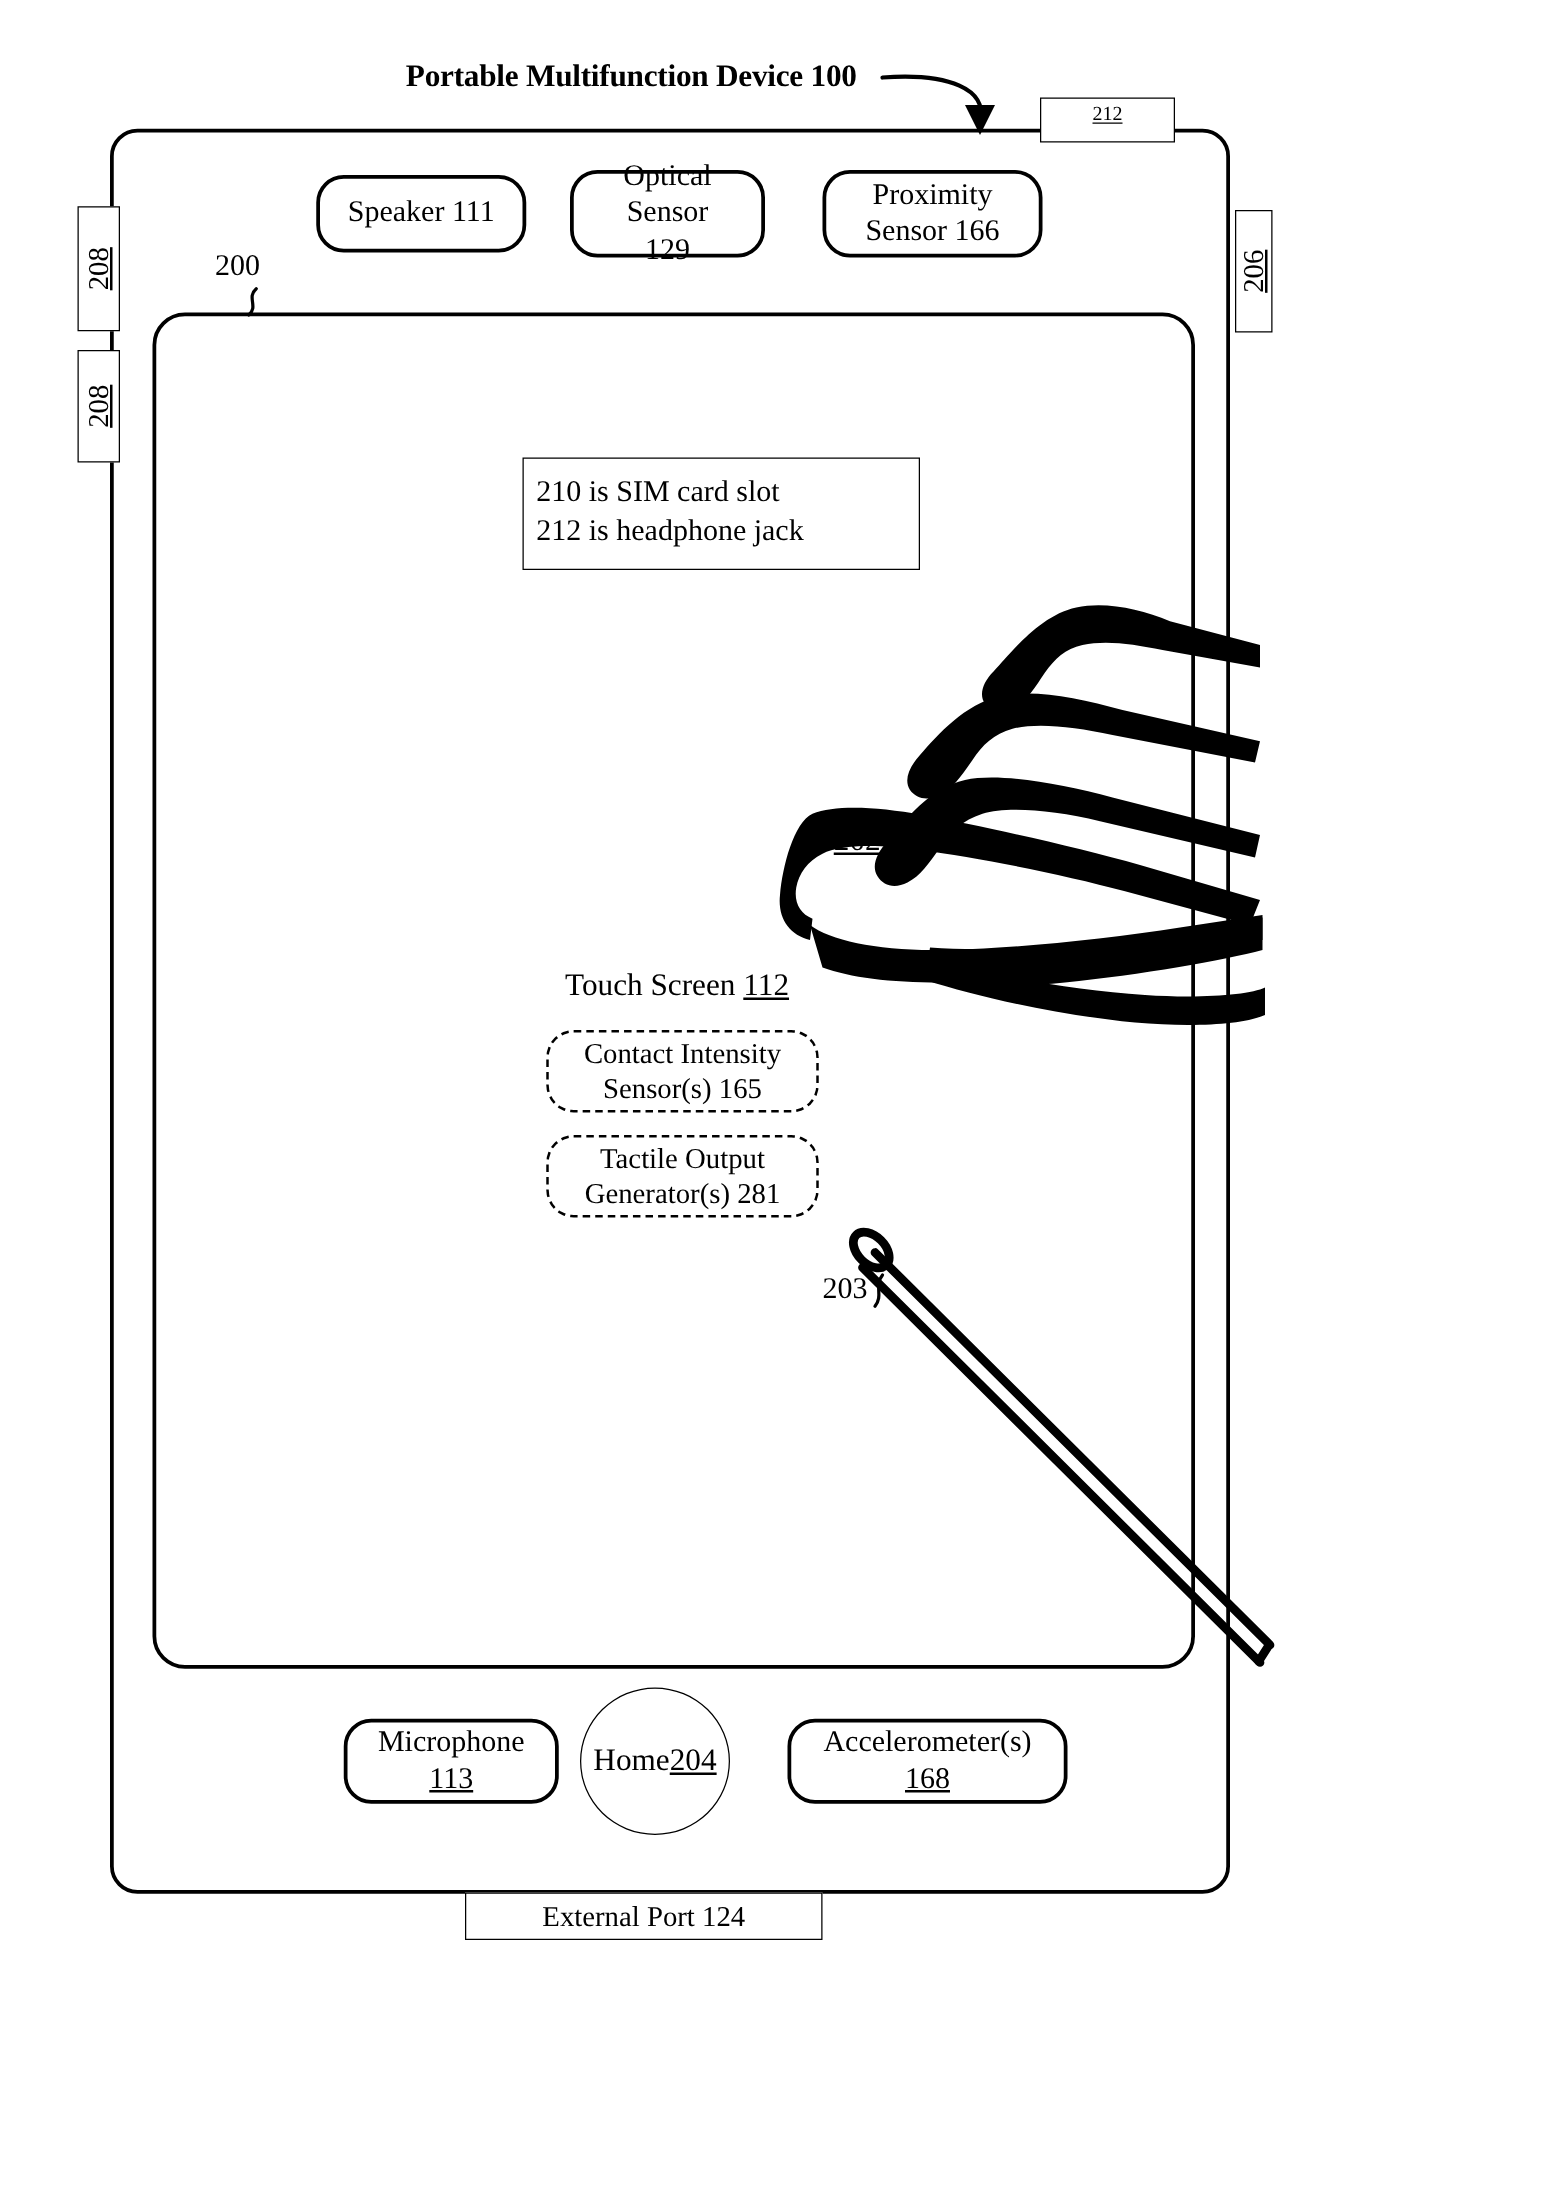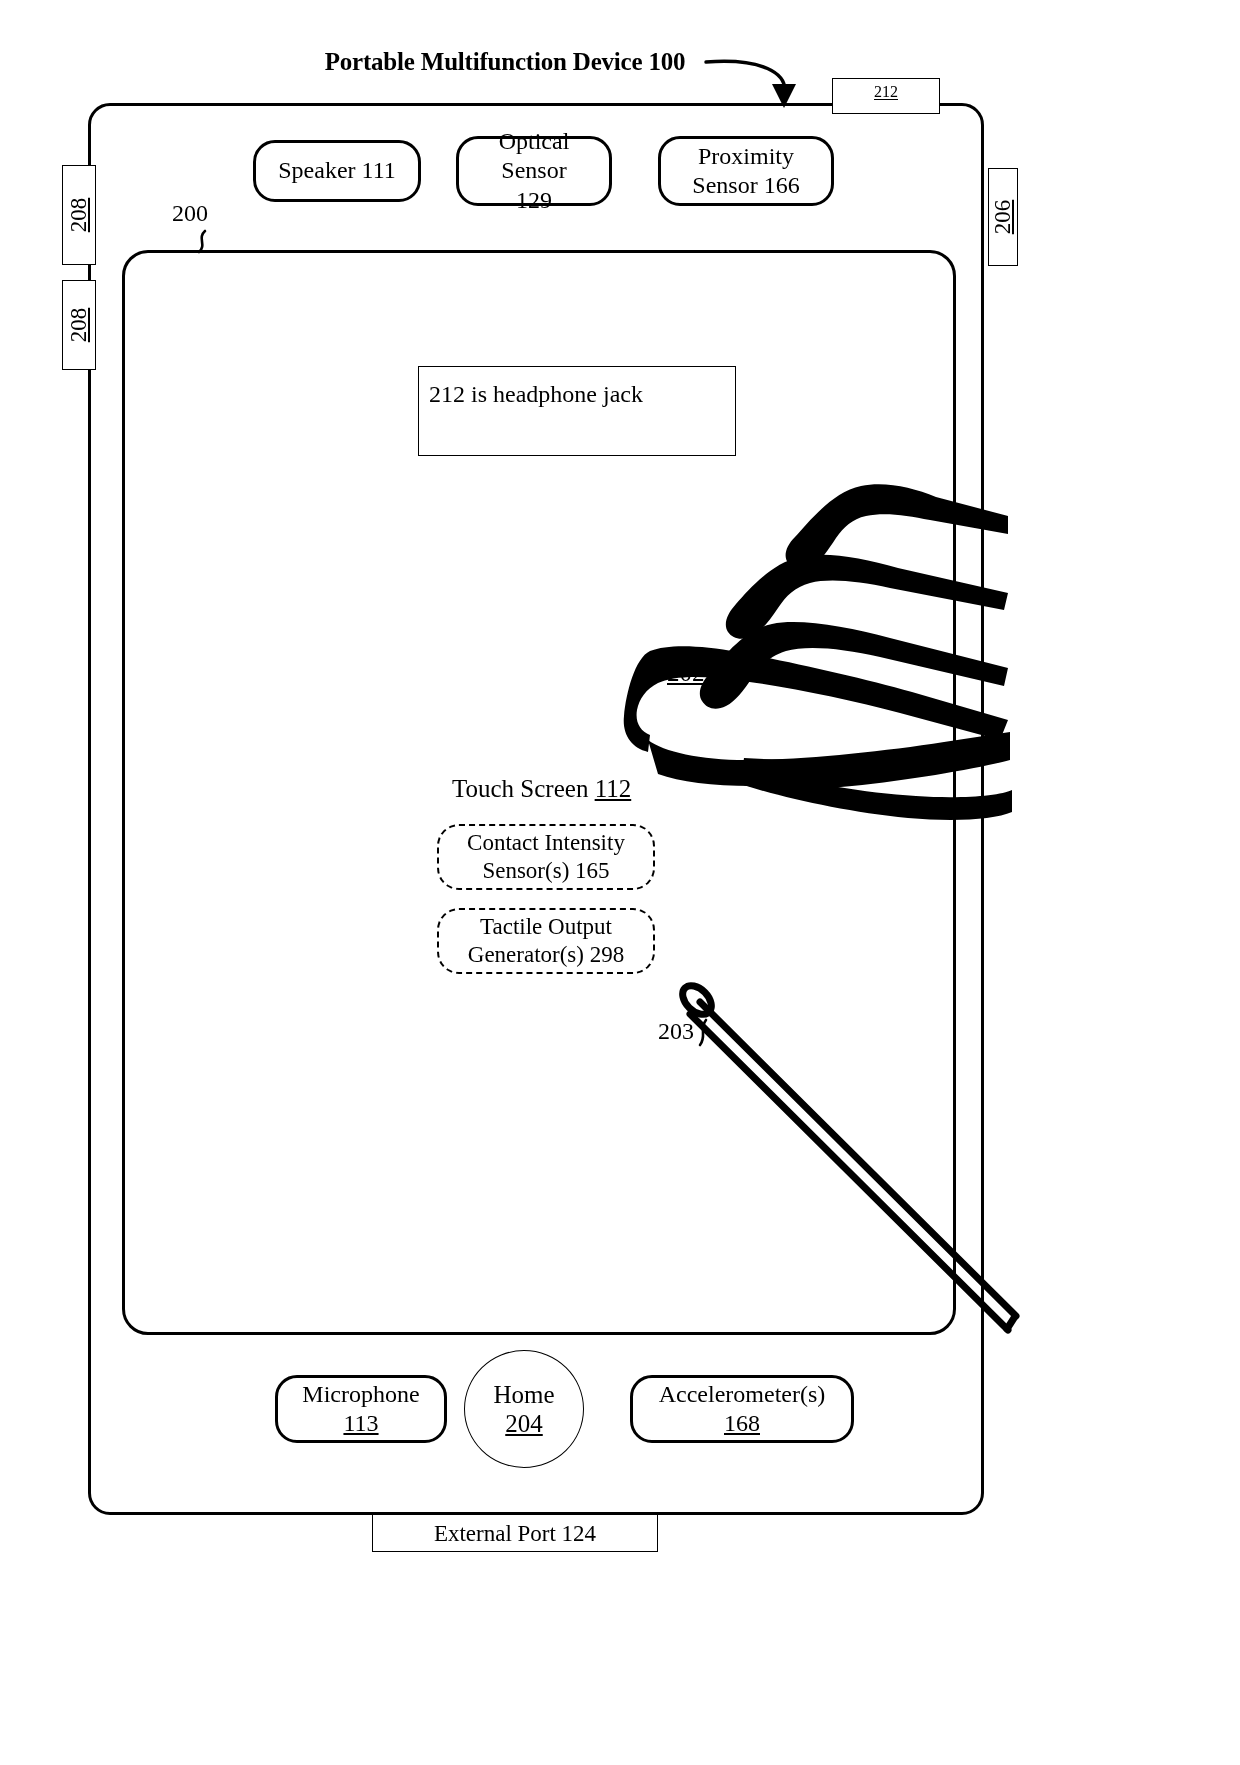--- a/index.html
+++ b/index.html
@@ -126,21 +126,21 @@
 
   
   #home-button {
     position: absolute;
     left: 464px; top: 1350px;
     width: 120px; height: 118px;
     border: 1.6px solid #000;
     border-radius: 50%;
     background: #fff;
     display: flex;
-    flex-direction: column;
+    flex-direction: row;
     align-items: center;
     justify-content: center;
     font-size: 25px;
     line-height: 1.18;
   }
 
   
   .dashed-box {
     position: absolute;
     border: 2.6px dashed #000;
@@ -239,38 +239,39 @@
   </div>
 
   <div class="comp-box" id="proximity-box">
     <span>
       <span>Proximity</span><br>
       <span>Sensor 166</span>
     </span>
   </div>
 
   <div id="legend-note">
+    <div>210 is SIM card slot</div>
     <div>212 is headphone jack</div>
   </div>
 
   <div id="touch-screen-label">
     <span>Touch Screen </span><span class="u">112</span>
   </div>
 
   <div class="dashed-box" id="contact-intensity-box">
     <span>
       <span>Contact Intensity</span><br>
       <span>Sensor(s) 165</span>
     </span>
   </div>
 
   <div class="dashed-box" id="tactile-output-box">
     <span>
       <span>Tactile Output</span><br>
-      <span>Generator(s) 298</span>
+      <span>Generator(s) 281</span>
     </span>
   </div>
 
   <div class="comp-box" id="microphone-box">
     <span>
       <span>Microphone</span><br>
       <span class="u">113</span>
     </span>
   </div>
 

